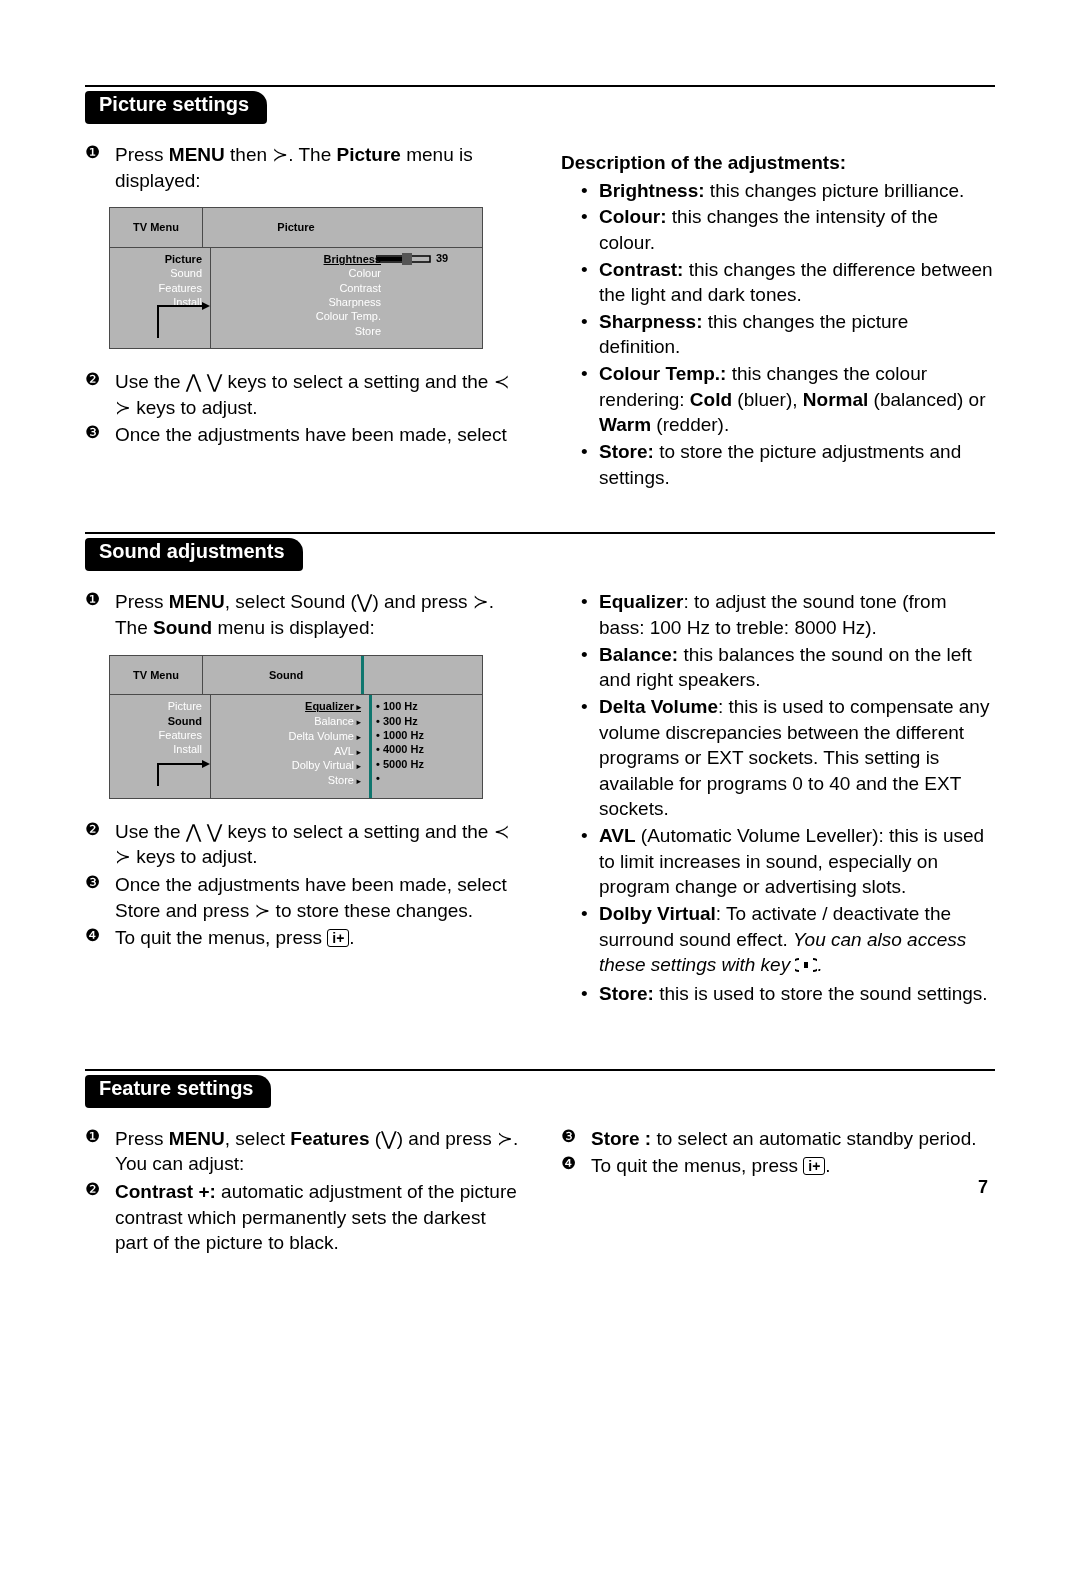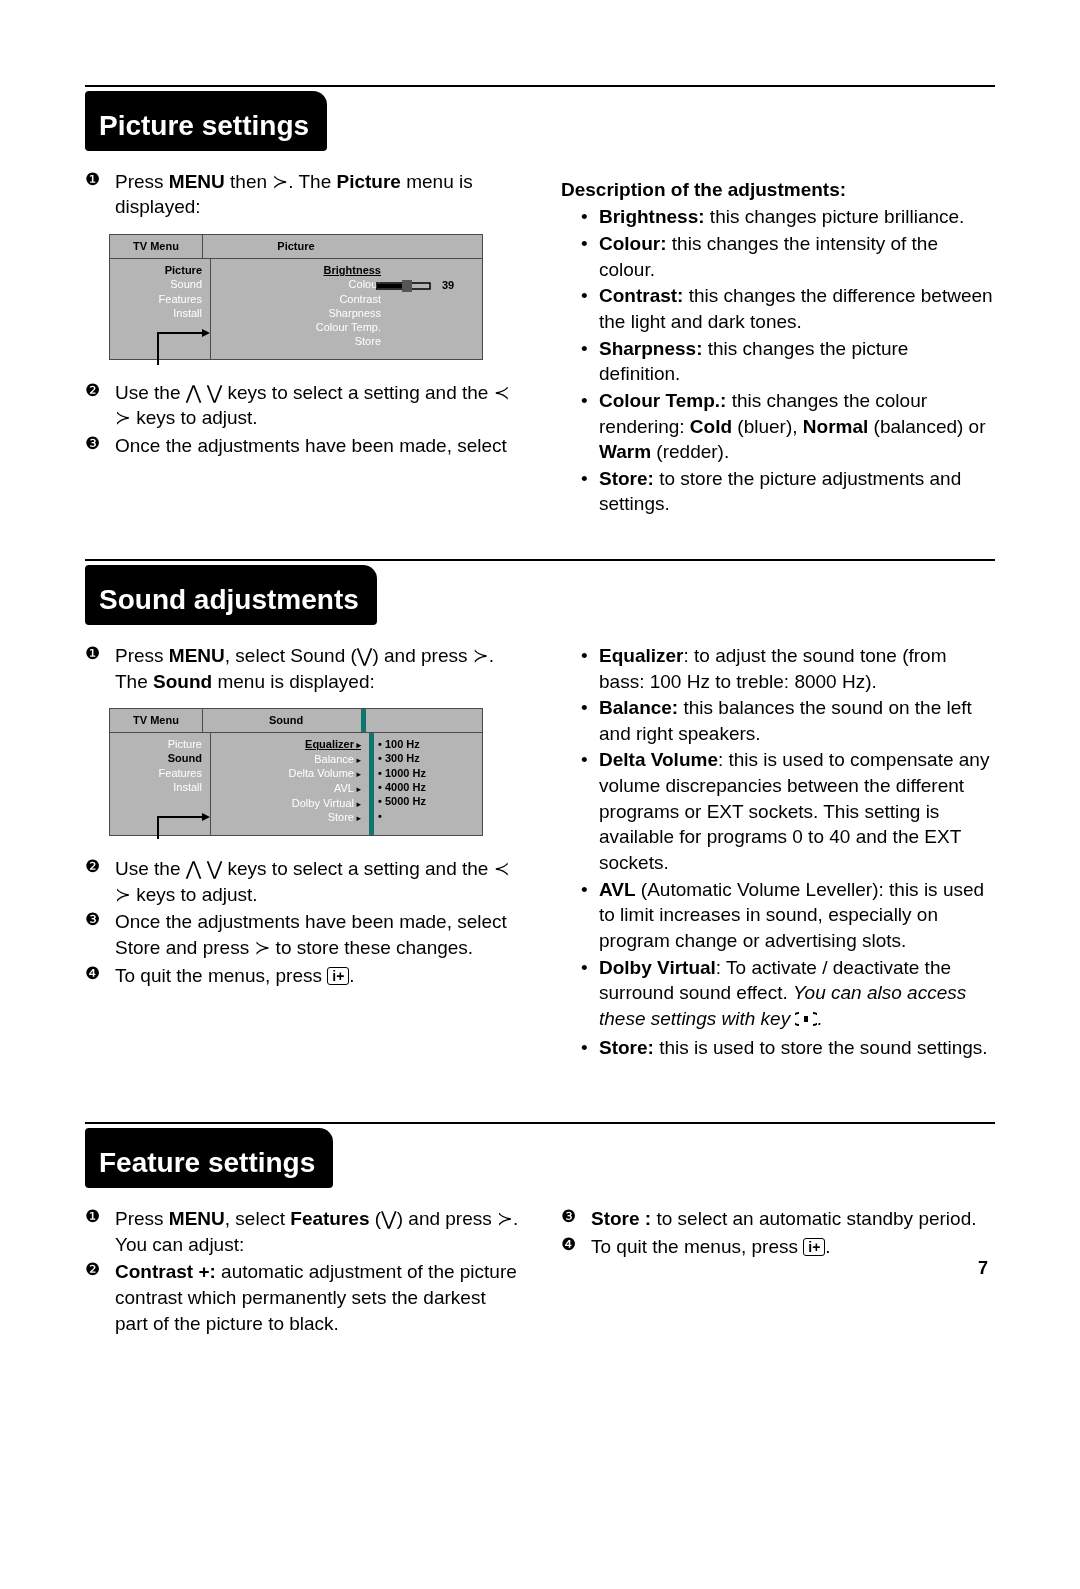--- a/index.html
+++ b/index.html
@@ -22,22 +22,22 @@
   hr.toprule {
     border: 0;
     border-top: 2.5px solid #000;
     margin: 0 0 4px 0;
   }
   .section-title {
     display: inline-block;
     background: #000;
     color: #fff;
     font-weight: bold;
-    font-size: 28px;
-    padding: 16px 18px 6px 14px;
+    font-size: 20px;
+    padding: 0 18px 6px 14px;
     border-radius: 4px 14px 4px 4px;
     margin-bottom: 16px;
   }
   .cols {
     display: flex;
     gap: 42px;
   }
   .col { flex: 1 1 50%; }
   .olist { padding: 0; margin: 0; }
   .oli {
@@ -70,21 +70,21 @@
     margin: 14px 0 20px 24px;
     background: #b5b5b5;
     border: 1px solid #4a4a4a;
     position: relative;
     font-size: 11px;
   }
   .tvmenu .row { display: flex; }
   .tvmenu .hdr {
     font-weight: bold;
     text-align: center;
-    padding: 4px 0;
+    padding: 12px 0;
   }
   .tvmenu .cell-l {
     width: 92px;
     border-right: 1px solid #4a4a4a;
   }
   .tvmenu .cell-m {
     width: 170px;
     padding-left: 8px;
   }
   .tvmenu .cell-r {
@@ -119,27 +119,27 @@
     left: 38px;
     top: 92px;
   }
   .tvmenu .arrow-connector svg { display:block; }
   .tvmenu .slider {
     position: absolute;
     left: 266px;
     top: 43px;
     display:flex;
     align-items:center;
-    gap:6px;
+    gap:0;
     color:#000;
     font-weight: bold;
   }
   .tvmenu .slider svg { display:block; }
   .tvmenu.sound .cell-m { width: 150px; }
-  .tvmenu.sound .cell-r { border-left: 5px solid #0f766e; }
+  .tvmenu.sound .cell-r { border-left: 3px solid #0f766e; }
   .tvmenu.sound .val-list { font-weight: bold; }
   .tvmenu.sound .val-list .row-v::before { content:"•  "; }
   .tvmenu.sound .main-list .mi::after {
     content: " ▸";
     color:#000;
     font-size: 9px;
   }
   .tvmenu.sound .arrow-connector { top: 102px; }
 
   .gap { height: 40px; }

